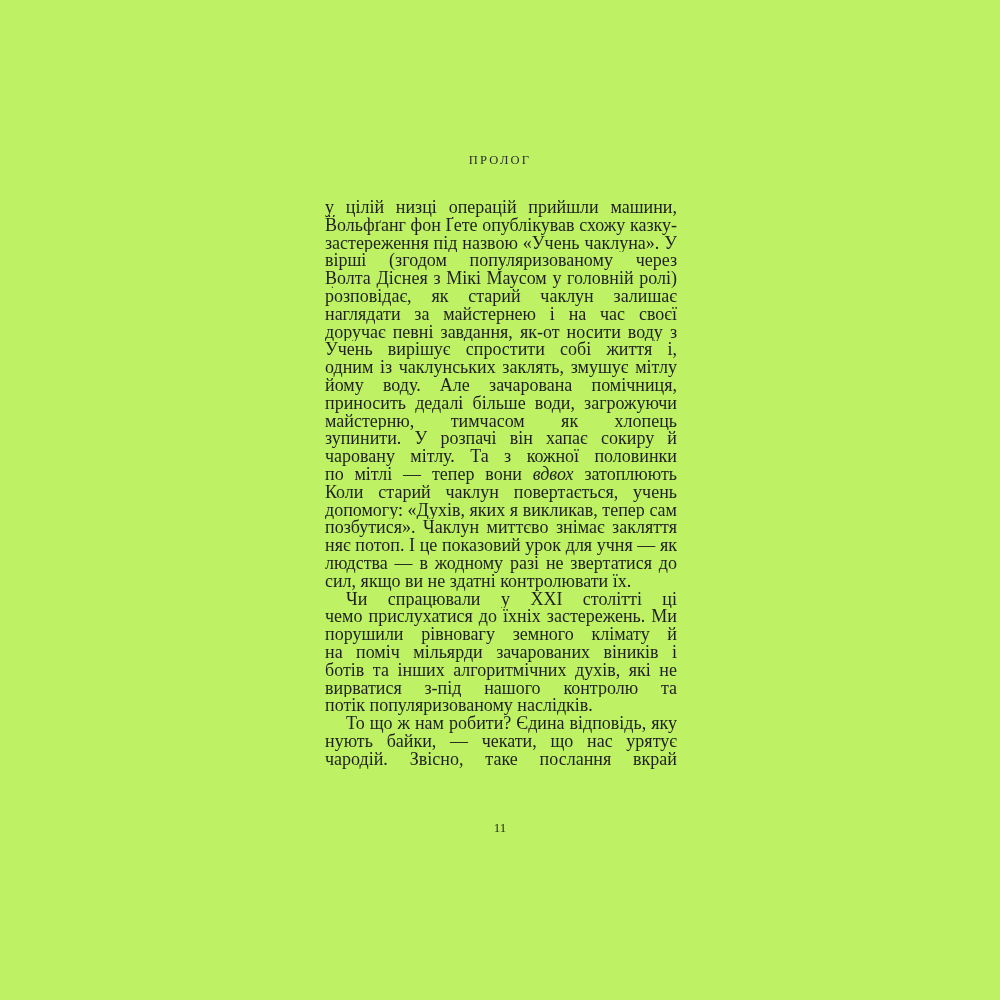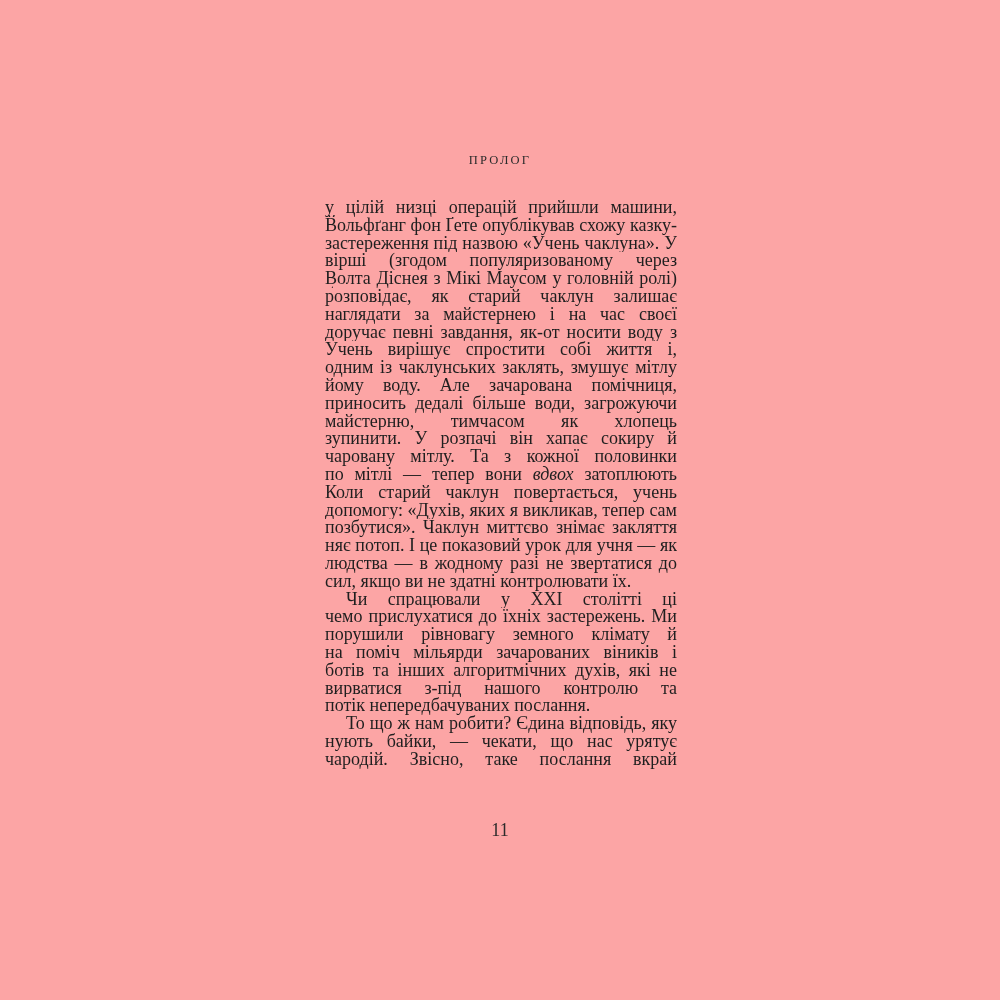--- a/index.html
+++ b/index.html
@@ -4,21 +4,21 @@
 <style>
   html, body {
     margin: 0;
     padding: 0;
     background: #ffffff;
   }
   .page {
     position: relative;
     width: 1000px;
     height: 1000px;
-    background: #fca5a5;
+    background: #bef264;
     font-family: "Liberation Serif", "DejaVu Serif", serif;
     color: #1f1f1f;
     overflow: hidden;
   }
   .running-head {
     position: absolute;
     top: 153px;
     left: 324px;
     width: 352px;
     text-align: center;
@@ -57,21 +57,21 @@
   .line .it {
     font-style: italic;
     margin-top: 39px;
   }
   .folio {
     position: absolute;
     top: 820px;
     left: 324px;
     width: 352px;
     text-align: center;
-    font-size: 18px;
+    font-size: 13px;
     color: #2b2b2b;
   }
 </style>
 </head>
 <body>
 
 <div class="page">
   <div class="running-head">ПРОЛОГ</div>
 
   <div class="text-block">
@@ -99,21 +99,21 @@
         <div class="line"><span>людства — в жодному разі не звертатися до будь-яких</span></div>
         <div class="line final"><span>сил, якщо ви не здатні контролювати їх.</span></div>
       </div>
       <div class="paragraph">
         <div class="line indent"><span>Чи спрацювали у XXI столітті ці повчальні байки</span></div>
         <div class="line"><span>чемо прислухатися до їхніх застережень. Ми вже</span></div>
         <div class="line"><span>порушили рівновагу земного клімату й покликали</span></div>
         <div class="line"><span>на поміч мільярди зачарованих віників і дронів, чат-</span></div>
         <div class="line"><span>ботів та інших алгоритмічних духів, які не проти</span></div>
         <div class="line"><span>вирватися з-під нашого контролю та спровокувати</span></div>
-        <div class="line final"><span>потік непередбачуваних послання.</span></div>
+        <div class="line final"><span>потік популяризованому наслідків.</span></div>
       </div>
       <div class="paragraph">
         <div class="line indent"><span>То що ж нам робити? Єдина відповідь, яку пропо-</span></div>
         <div class="line"><span>нують байки, — чекати, що нас урятує якийсь бог або</span></div>
         <div class="line"><span>чародій. Звісно, таке послання вкрай небезпечне, бо</span></div>
       </div>
     </div>
 
   <div class="folio">11</div>
 </div>

